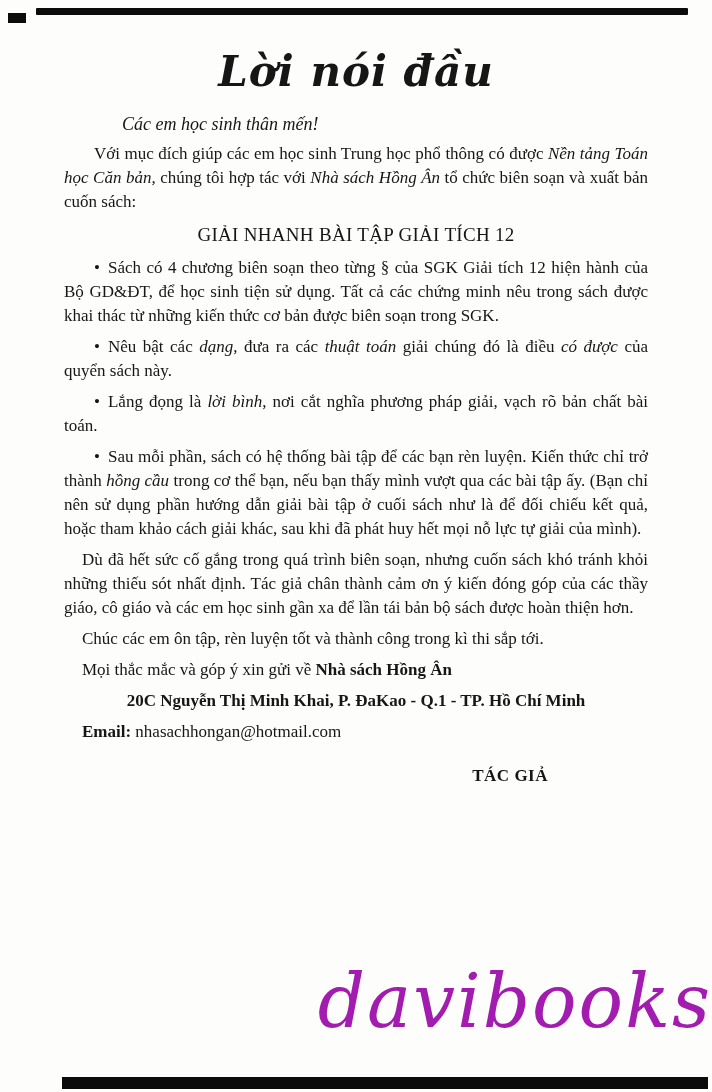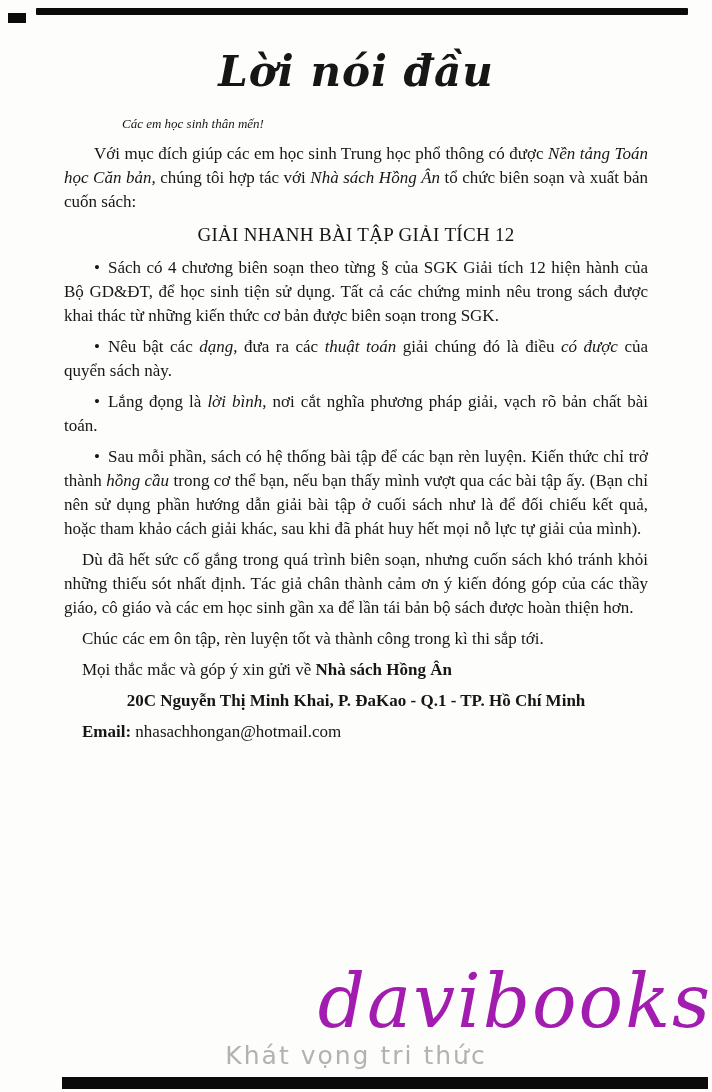--- a/index.html
+++ b/index.html
@@ -21,21 +21,21 @@
   .content { position: relative; z-index: 2; padding: 46px 64px 0; }
 
   .script-title {
     font-family: "DejaVu Serif", serif;
     font-style: italic; font-weight: 700;
     font-size: 42px; line-height: 52px;
     text-align: center; letter-spacing: 1px;
     margin: 0 0 14px;
   }
   .salutation {
-    font-style: italic; font-size: 13px; line-height: 24px;
+    font-style: italic; font-size: 18px; line-height: 24px;
     text-indent: 58px; margin: 5px 0 4px;
   }
   .para { font-size: 17px; line-height: 24px; margin: 6px 0 7px; text-align: justify; }
   .indent { text-indent: 30px; }
   .noindent { text-indent: 18px; }
   .book-title {
     font-size: 19px; line-height: 24px; font-weight: 400;
     text-align: center; letter-spacing: .3px; margin: 9px 0 9px;
   }
   .bullet { text-indent: 30px; }
@@ -69,21 +69,20 @@
 </style>
 </head>
 <body>
 
 <div class="page">
 
   <div class="scan-corner"></div>
   <div class="scan-bar-top"></div>
 
   <div class="watermark-brand">davibooks</div>
-  <div class="watermark-slogan">Khát vọng tri thức</div>
 
   <div class="content">
 
     <h1 class="script-title">Lời nói đầu</h1>
 
     <p class="salutation">Các em học sinh thân mến!</p>
 
     <p class="para indent"><span class="run">Với mục đích giúp các em học sinh Trung học phổ thông có được </span><em class="run">Nền tảng Toán học Căn bản,</em><span class="run"> chúng tôi hợp tác với </span><em class="run">Nhà sách Hồng Ân</em><span class="run"> tổ chức biên soạn và xuất bản cuốn sách:</span></p>
 
     <h2 class="book-title">GIẢI NHANH BÀI TẬP GIẢI TÍCH 12</h2>
@@ -101,18 +100,19 @@
 
     <p class="para noindent">Chúc các em ôn tập, rèn luyện tốt và thành công trong kì thi sắp tới.</p>
 
     <p class="para noindent"><span class="run">Mọi thắc mắc và góp ý xin gửi về </span><strong class="run">Nhà sách Hồng Ân</strong></p>
 
     <p class="para address">20C Nguyễn Thị Minh Khai, P. ĐaKao - Q.1 - TP. Hồ Chí Minh</p>
 
     <p class="para email-line"><strong class="run">Email:</strong><span class="run"> nhasachhongan@hotmail.com</span></p>
 
 
+    <p class="signature">TÁC GIẢ</p>
 
   </div>
 
   <div class="scan-bar-bottom"></div>
 
 </div>
 
 </body></html>

